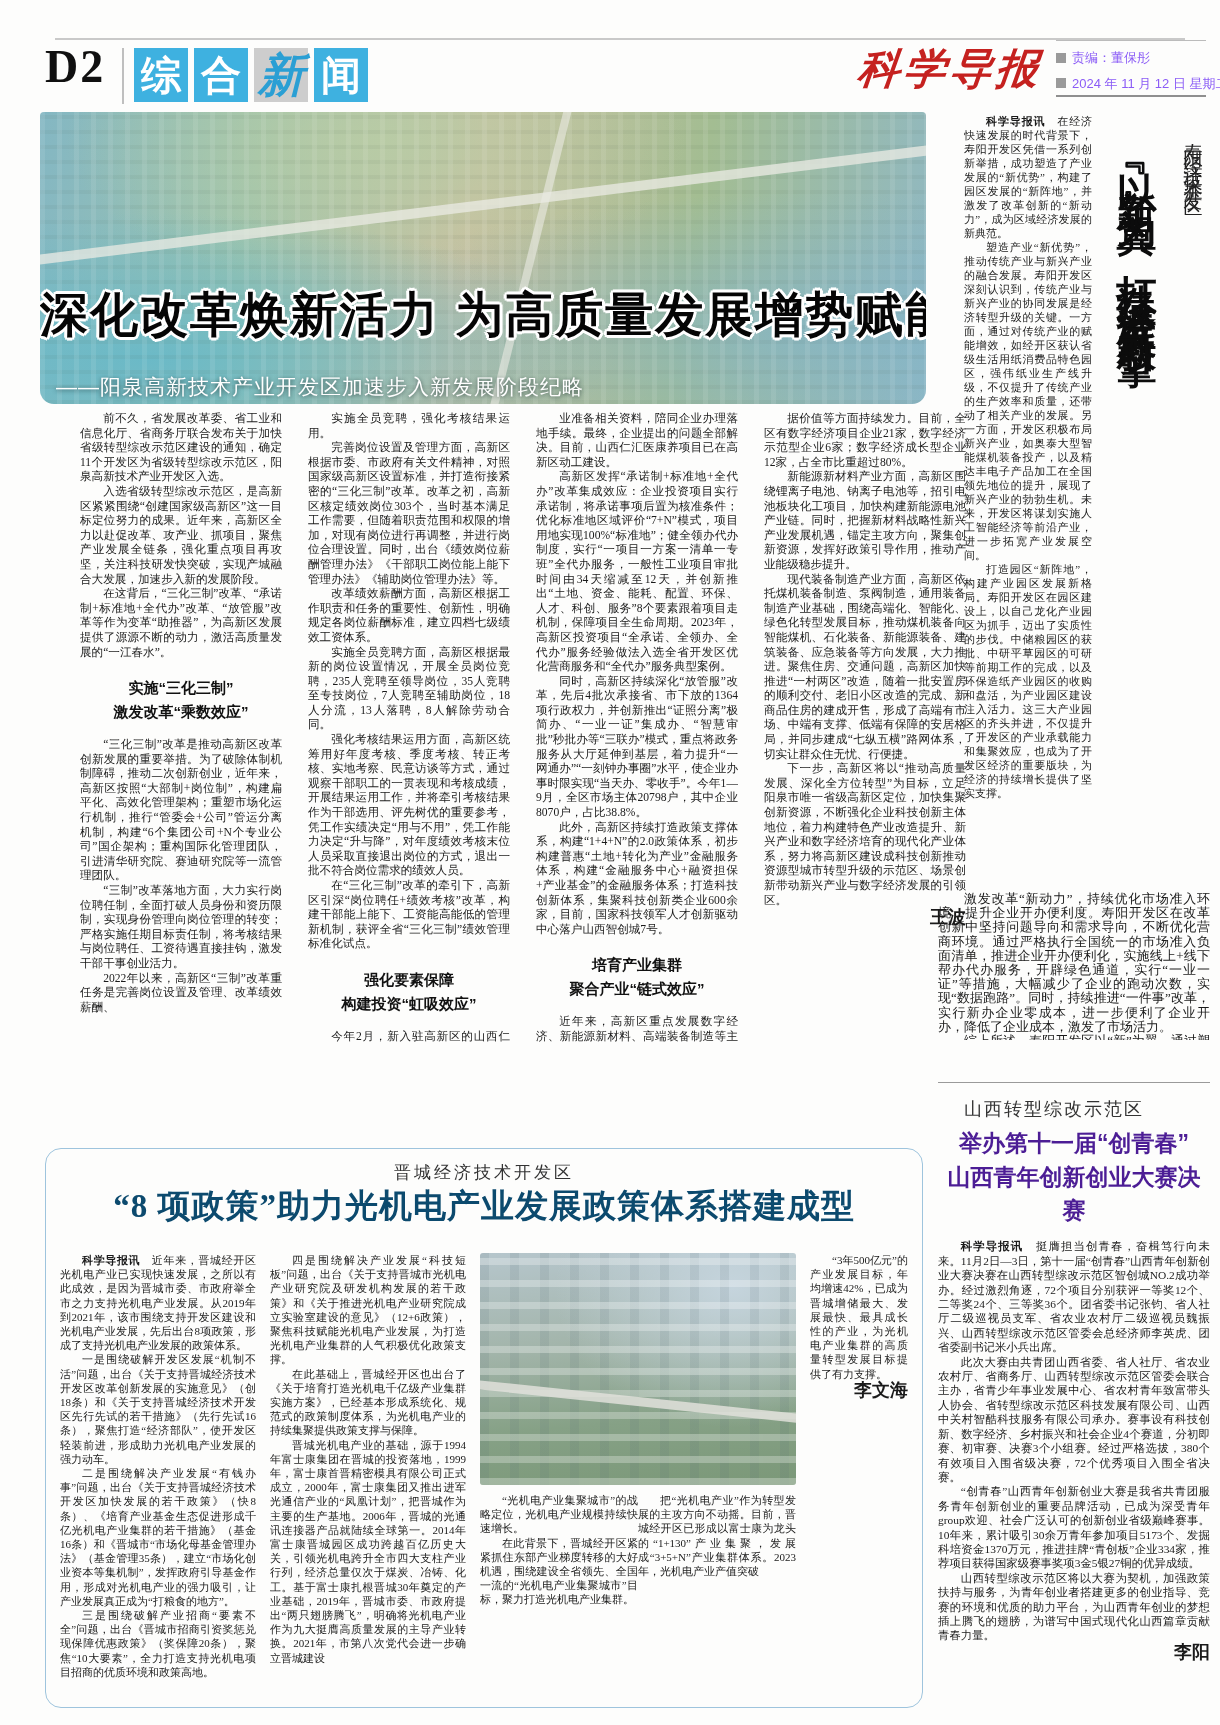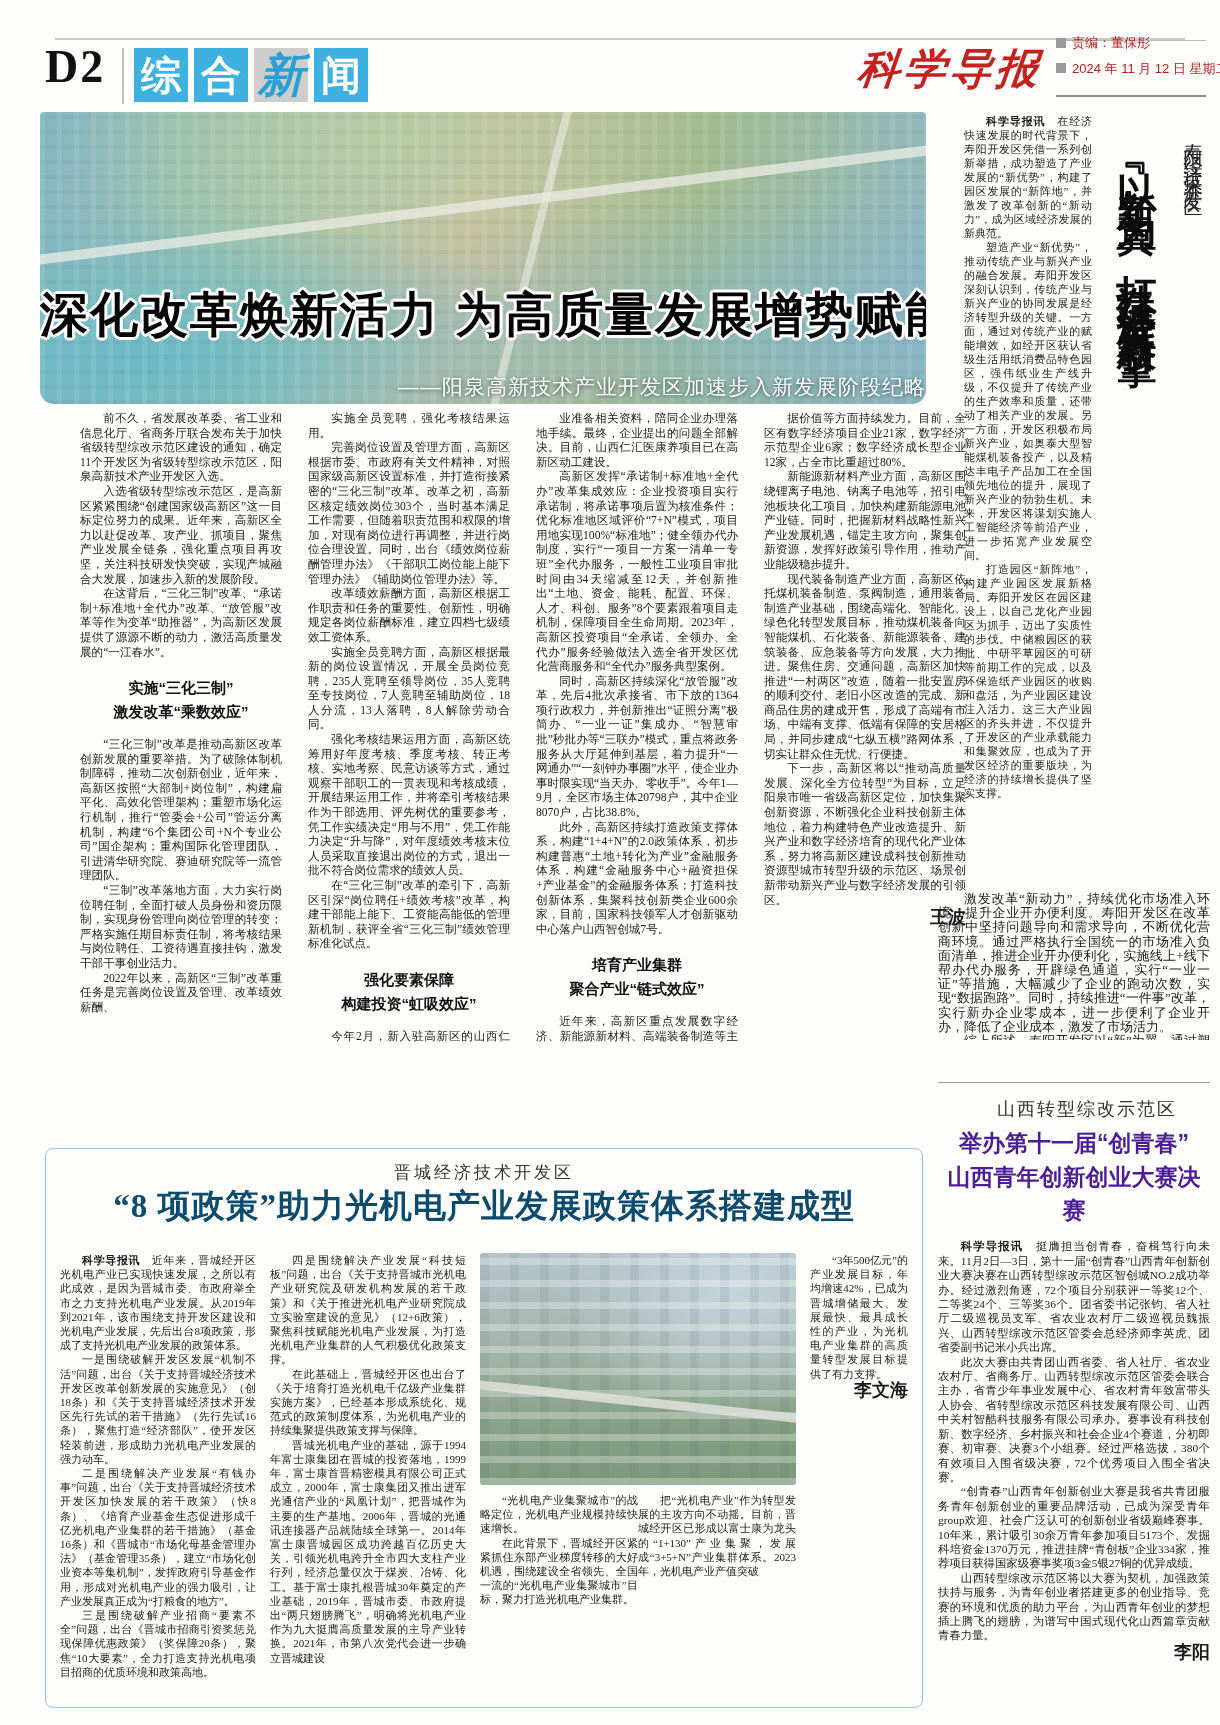--- a/index.html
+++ b/index.html
@@ -9,42 +9,42 @@
   
   .topline{position:absolute;left:55px;top:38px;width:1130px;height:2px;background:#c9c9c9;}
   .edition{position:absolute;left:45px;top:44px;font:700 46px/1 "Liberation Serif",serif;color:#101010;letter-spacing:2px;}
   .head-vline{position:absolute;left:122px;top:48px;width:2px;height:56px;background:#bfbfbf;}
   .section-boxes{position:absolute;left:134px;top:48px;display:flex;gap:6px;}
   .sec-box{width:54px;height:54px;background:#3eb1e0;color:#fff;display:flex;align-items:center;justify-content:center;
            font:700 40px/1 "Liberation Sans",sans-serif;}
   .sec-box.script{background:#cdcdcd;color:#2a9fd4;font:700 italic 46px/1 "DejaVu Serif",serif;}
   .masthead{position:absolute;left:850px;top:46px;width:200px;text-align:center;
             font:900 italic 42px/1.1 "DejaVu Serif",serif;color:#c5211f;letter-spacing:4px;transform:skewX(-6deg);}
-  .pubinfo{position:absolute;left:1056px;top:33px;width:152px;font:13px/1.5 "Liberation Sans",sans-serif;color:#b91c1c;}
+  .pubinfo{position:absolute;left:1056px;top:48px;width:152px;font:13px/1.5 "Liberation Sans",sans-serif;color:#8b5cf6;}
   .pubinfo .row{display:flex;align-items:center;gap:6px;margin-bottom:6px;white-space:nowrap;}
   .sq{display:inline-block;width:10px;height:10px;background:#9a9a9a;flex:0 0 auto;}
   .pubinfo-topline{position:absolute;left:1056px;top:40px;width:150px;height:1px;background:#bbb;}
   .pubinfo-botline{position:absolute;left:1056px;top:95px;width:150px;height:2px;background:#8f8f8f;}
 
   
   .photo1{position:absolute;left:40px;top:112px;width:886px;height:292px;border-radius:4px 4px 14px 14px;overflow:hidden;
     background:
       radial-gradient(ellipse at 12% 85%, rgba(105,185,200,.95), transparent 42%),
       radial-gradient(ellipse at 38% 10%, rgba(185,205,165,.85), transparent 40%),
       radial-gradient(ellipse at 88% 75%, rgba(130,180,200,.7), transparent 45%),
       linear-gradient(100deg,#84b7c3,#9cc3ad 24%,#c9c0a0 48%,#a3bd92 72%,#8fb8c5 100%);}
   .photo1 .tex{position:absolute;inset:0;opacity:.35;background:
       repeating-linear-gradient(90deg, rgba(255,255,255,.25) 0 5px, transparent 5px 17px),
       repeating-linear-gradient(0deg, rgba(90,100,90,.18) 0 4px, transparent 4px 15px);}
   .photo1 .road{position:absolute;left:-5%;top:30%;width:110%;height:10px;background:rgba(235,235,228,.75);transform:rotate(-7deg);}
   .photo1 .road2{position:absolute;left:55%;top:-5%;width:8px;height:110%;background:rgba(235,235,228,.6);transform:rotate(14deg);}
   .photo-headline{position:absolute;left:0;right:0;top:178px;text-align:center;
     font:900 48px/1.05 "Liberation Sans",sans-serif;color:#050505;letter-spacing:2px;white-space:nowrap;
     text-shadow:-2px -2px 0 #fff,2px -2px 0 #fff,-2px 2px 0 #fff,2px 2px 0 #fff,-3px 0 0 #fff,3px 0 0 #fff,0 -3px 0 #fff,0 3px 0 #fff;}
-  .photo-subhead{position:absolute;left:8px;right:0;top:262px;text-align:right;
+  .photo-subhead{position:absolute;left:16px;right:0;top:262px;text-align:left;
     font:400 21px/1.2 "Liberation Sans",sans-serif;color:#fff;text-shadow:0 1px 4px rgba(20,40,40,.75);letter-spacing:1px;}
 
   
   .lead-body{position:absolute;left:40px;top:412px;width:886px;height:632px;display:flex;gap:26px;overflow:hidden;margin-left:40px;}
   .lead-col{flex:1 1 0;font-size:11.6px;line-height:14.6px;text-align:justify;overflow:hidden;}
   .para{margin:0;text-indent:2em;}
   .col-sub{white-space:pre-line;text-align:center;font:700 15px/1.6 "Liberation Sans",sans-serif;color:#111;margin:16px 0 14px;}
   .byline{margin:2px 0 0;text-align:right;font-weight:700;font-family:"Liberation Sans",sans-serif;font-size:18px;}
 
   
@@ -53,26 +53,26 @@
   .sy-vhead{position:absolute;right:52px;top:28px;height:748px;writing-mode:vertical-rl;
     font:900 40px/1.05 "Liberation Sans",sans-serif;color:#0c0c0c;letter-spacing:9px;}
   .sy-kicker{position:absolute;right:6px;top:16px;height:420px;writing-mode:vertical-rl;
     font:400 19px/1.2 "Liberation Sans",sans-serif;color:#222;letter-spacing:7px;}
   .sy-bottom{position:absolute;left:0;right:0;top:780px;height:148px;font-size:13px;line-height:14.2px;text-align:justify;overflow:hidden;}
 
   .hr-right{position:absolute;left:938px;top:1082px;width:272px;height:1px;background:#9a9a9a;}
 
   
   .cqc{position:absolute;left:938px;top:1098px;width:272px;height:612px;}
-  .cqc-kicker{margin:0 0 6px 26px;font:400 18px/1.3 "Liberation Sans",sans-serif;color:#333;letter-spacing:2px;text-align:center;}
+  .cqc-kicker{margin:0 0 6px 26px;font:400 18px/1.3 "Liberation Sans",sans-serif;color:#333;letter-spacing:2px;}
   .cqc-headline{margin:0 0 12px;text-align:center;font:700 23px/1.45 "Liberation Sans",sans-serif;color:#4c1d95;}
   .cqc-body{font-size:11.4px;line-height:14.4px;text-align:justify;height:452px;overflow:hidden;}
 
   
-  .jc-box{position:absolute;left:45px;top:1148px;width:878px;height:560px;border:1.5px solid #9ec4dd;border-radius:8px;
+  .jc-box{position:absolute;left:45px;top:1148px;width:878px;height:560px;border:1.5px solid #9ec4dd;border-radius:16px;
           box-sizing:border-box;padding:12px 14px 10px;}
   .jc-kicker{margin:2px 0 4px;text-align:center;font:400 17px/1.2 "Liberation Sans",sans-serif;color:#333;letter-spacing:3px;}
   .jc-headline{margin:0 0 26px;text-align:center;font:900 33px/1.2 "Liberation Serif",serif;color:#0c4a6e;letter-spacing:1px;}
   .jc-body{display:flex;gap:14px;height:448px;overflow:hidden;}
   .jc-col{font-size:11px;line-height:14.2px;text-align:justify;overflow:hidden;}
   .jc-c1,.jc-c2{flex:0 0 196px;}
   .jc-photowrap{flex:0 0 316px;display:flex;flex-direction:column;}
   .photo2{width:316px;height:232px;border-radius:3px;position:relative;overflow:hidden;
     background:
       radial-gradient(ellipse at 80% 15%, rgba(200,215,225,.9), transparent 50%),

